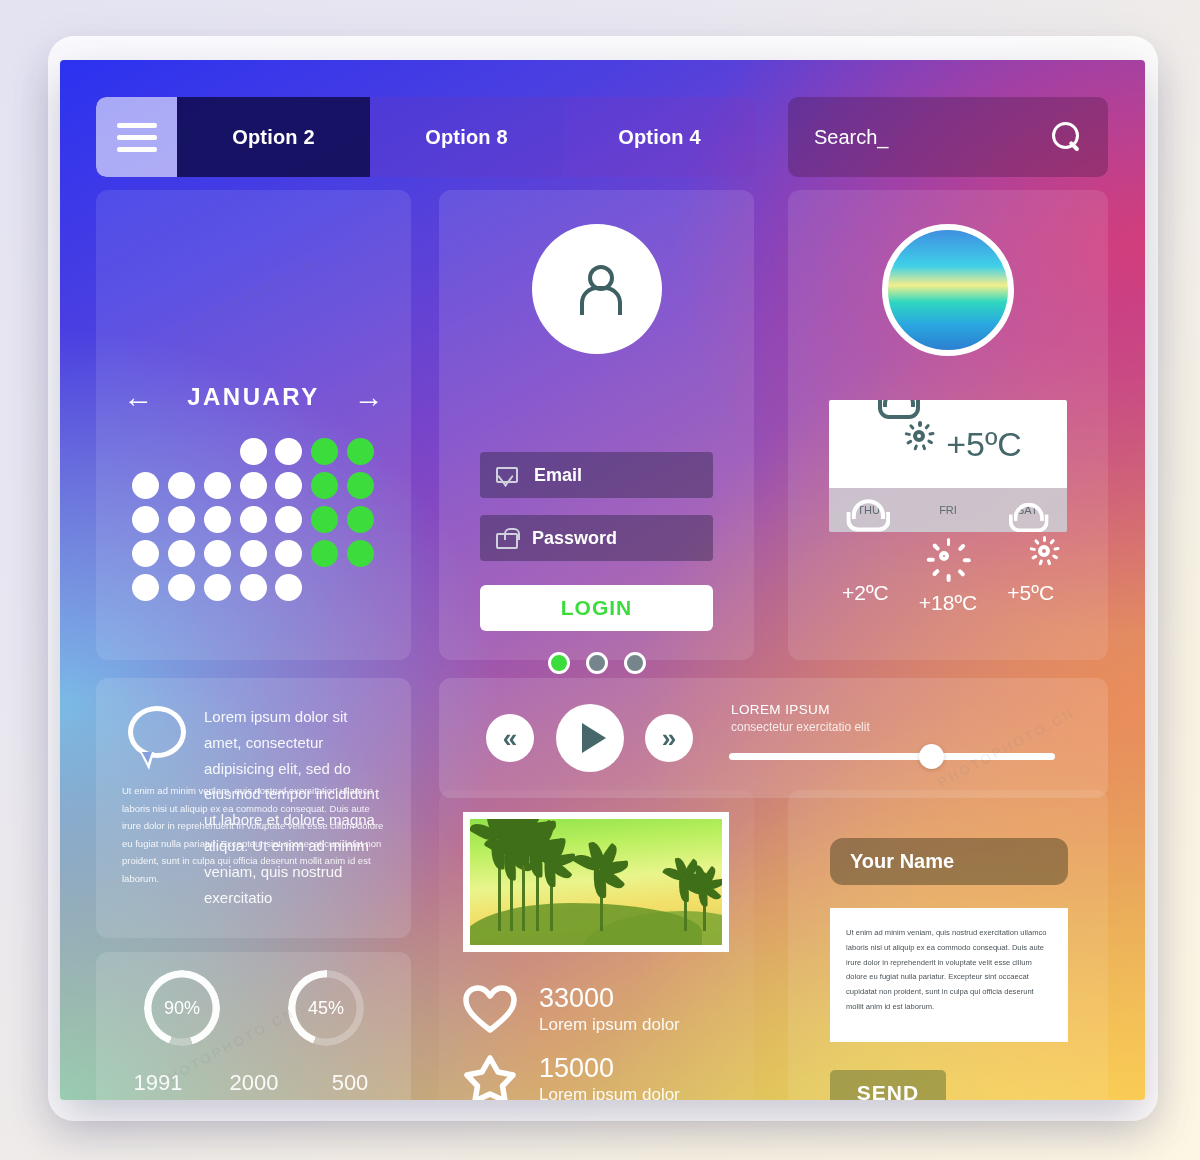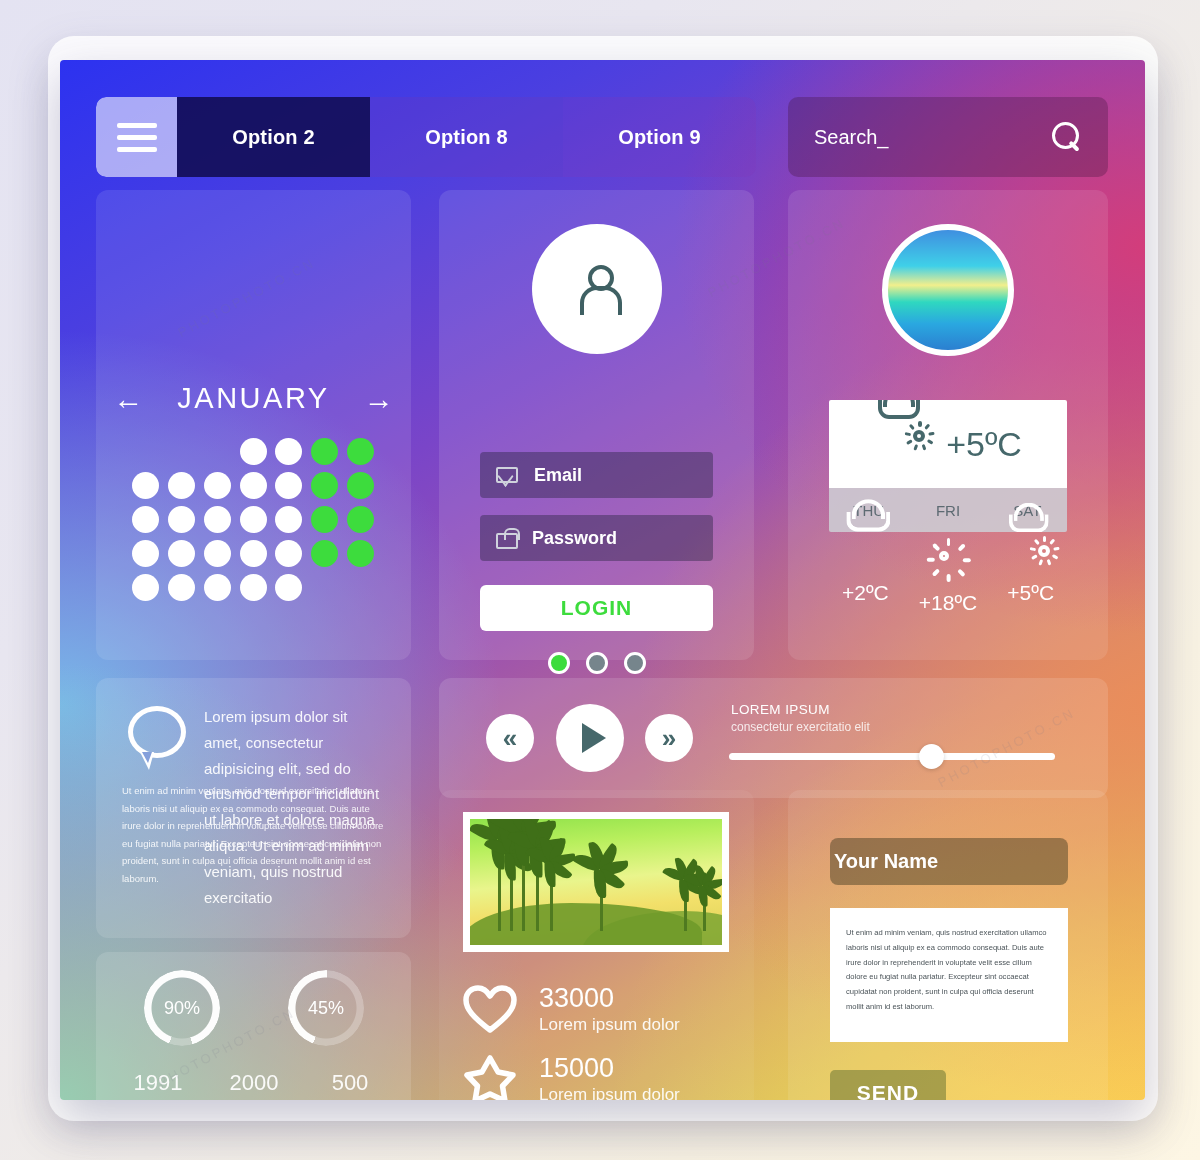--- a/index.html
+++ b/index.html
@@ -74,21 +74,21 @@
   .c-social { left:379px; top:730px; width:315px; height:347px; background: rgba(255,255,255,0.05); }
   .c-form   { left:728px; top:730px; width:320px; height:347px; background: rgba(255,255,255,0.09); }
 
   
   .date-ring { position:absolute; left:50%; top:38px; transform:translateX(-50%);
     width:122px; height:122px; border-radius:50%; border:6px solid #fff;
     display:flex; align-items:center; justify-content:center;
     color:#fff; font-size:46px; font-weight:300; }
   .month-row { position:absolute; left:0; right:0; top:192px; display:flex;
     align-items:center; justify-content:center; gap:34px; color:#fff; }
-  .month-row .mname { font-size:29px; font-weight:normal; letter-spacing:2.5px; }
+  .month-row .mname { font-size:24px; font-weight:bold; letter-spacing:2.5px; }
   .arw { font-size:30px; font-weight:bold; line-height:1; }
   .dotgrid { position:absolute; left:36px; top:248px; width:244px;
     display:grid; grid-template-columns: repeat(7, 1fr); gap:7px 7px; }
   .dot { width:27px; height:27px; border-radius:50%; }
   .dot.w { background:#fff; }
   .dot.g { background:#3ddc3d; }
   .dot.e { background:transparent; }
 
   
   .avatar-w { position:absolute; left:50%; top:34px; transform:translateX(-50%);
@@ -124,21 +124,21 @@
 
   
   .wavatar { position:absolute; left:50%; top:34px; transform:translateX(-50%);
     width:132px; height:132px; border-radius:50%; border:6px solid #fff;
     background: linear-gradient(180deg,#3f8fe0 0%,#3fd0e8 30%,#f2ef8c 46%,#2fd8c0 60%,#2aa8e0 78%,#2b7fd0 100%); }
   .wbox { position:absolute; left:41px; top:210px; width:238px; border-radius:2px; overflow:hidden; }
   .wtop { height:88px; background:#fff; display:flex; align-items:center; justify-content:center; gap:14px; }
   .wtemp { color:#46686b; font-size:34px; font-weight:300; }
   .wdays { height:44px; background: rgba(205,205,212,0.88); display:flex; }
   .wdays div { flex:1; display:flex; align-items:center; justify-content:center;
-    color:#5d6a72; font-size:15px; }
+    color:#5d6a72; font-size:11px; }
   .fc { position:absolute; left:36px; top:348px; width:248px; display:flex; }
   .fc > div { flex:1; display:flex; flex-direction:column; align-items:center; gap:9px; }
   .fc .ftemp { color:#fff; font-size:21px; }
 
   
   .ic { position:relative; width:58px; height:42px; }
   .cld { position:absolute; }
   .cld .b { position:absolute; left:4px; bottom:4px; width:42px; height:19px;
     border:4px solid var(--ic,#46686b); border-top:none; border-radius:0 0 11px 11px; }
   .cld .t { position:absolute; left:9px; bottom:16px; width:32px; height:19px;
@@ -210,22 +210,22 @@
     border-radius:60% 10% 70% 10%; }
   .statline { position:absolute; display:flex; align-items:center; gap:22px; }
   .sl1 { left:24px; top:194px; }
   .sl2 { left:24px; top:264px; }
   .heart-svg, .star-svg { display:block; }
   .snum { color:#fff; font-size:27px; font-weight:300; line-height:1.1; }
   .slab { color:rgba(255,255,255,0.92); font-size:17px; margin-top:1px; }
 
   
   .nameinput { position:absolute; left:42px; top:48px; width:238px; height:47px;
-    background: rgba(60,55,30,0.45); border-radius:8px;
-    display:flex; align-items:center; padding-left:4px;
+    background: rgba(60,55,30,0.45); border-radius:13px;
+    display:flex; align-items:center; padding-left:20px;
     color:#fff; font-size:20px; font-weight:bold; }
   .textarea { position:absolute; left:42px; top:118px; width:238px; height:134px;
     background:#fff; padding:18px 16px; color:#4a5358; font-size:7.6px; line-height:1.95; }
   .sendbtn { position:absolute; left:42px; top:280px; width:116px; height:46px;
     background: rgba(95,110,45,0.5); border-radius:5px; border:none;
     color:#fff; font-size:21px; font-weight:bold; letter-spacing:1px;
     font-family:"Liberation Sans", sans-serif; cursor:pointer; }
 
   
   .wm { position:absolute; color: rgba(120,120,140,0.14); font-size:13px;
@@ -240,21 +240,21 @@
 <div class="panel-inner">
 
   <div class="topbar">
     <div class="burger">
       <span></span>
           <span></span>
           <span></span>
     </div>
     <div class="tab t2">Option 2</div>
     <div class="tab t3">Option 8</div>
-    <div class="tab t4">Option 9</div>
+    <div class="tab t4">Option 4</div>
   </div>
 
   <div class="searchbar">
     <div class="stext">Search_</div>
     <div class="sicon"></div>
   </div>
 
   <div class="card c-date">
     <div class="month-row">
       <div class="arw">←</div>

